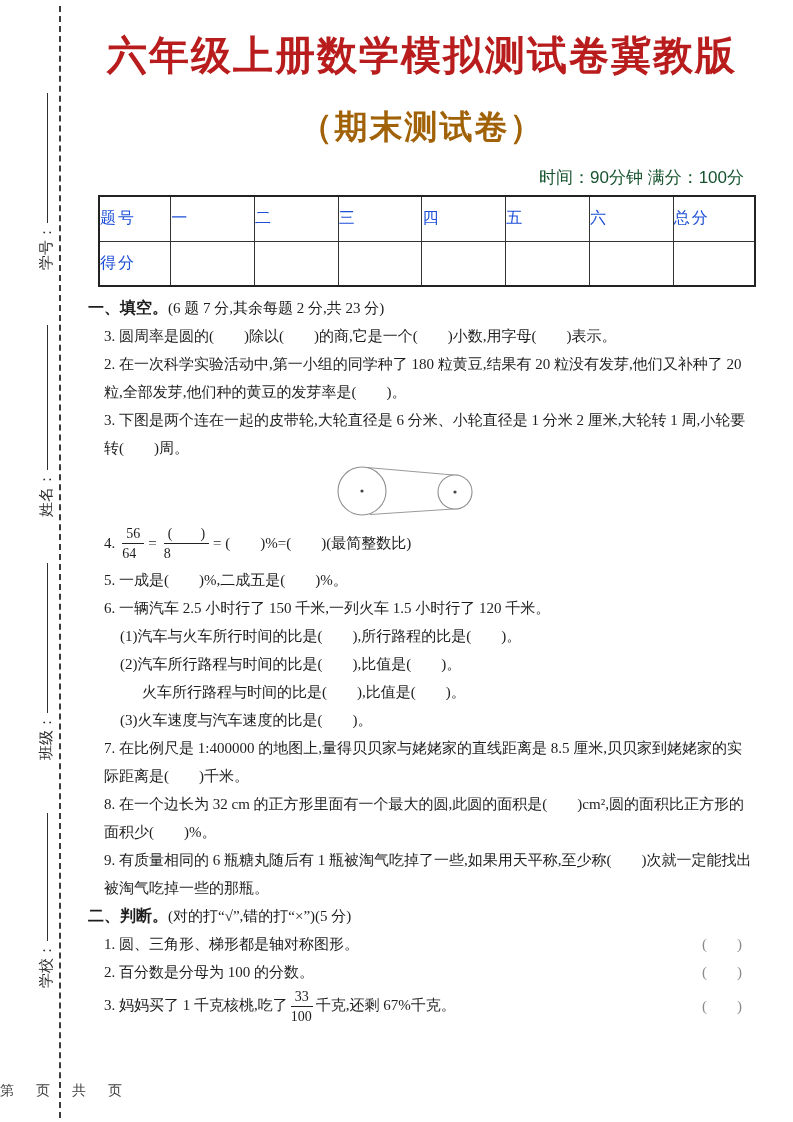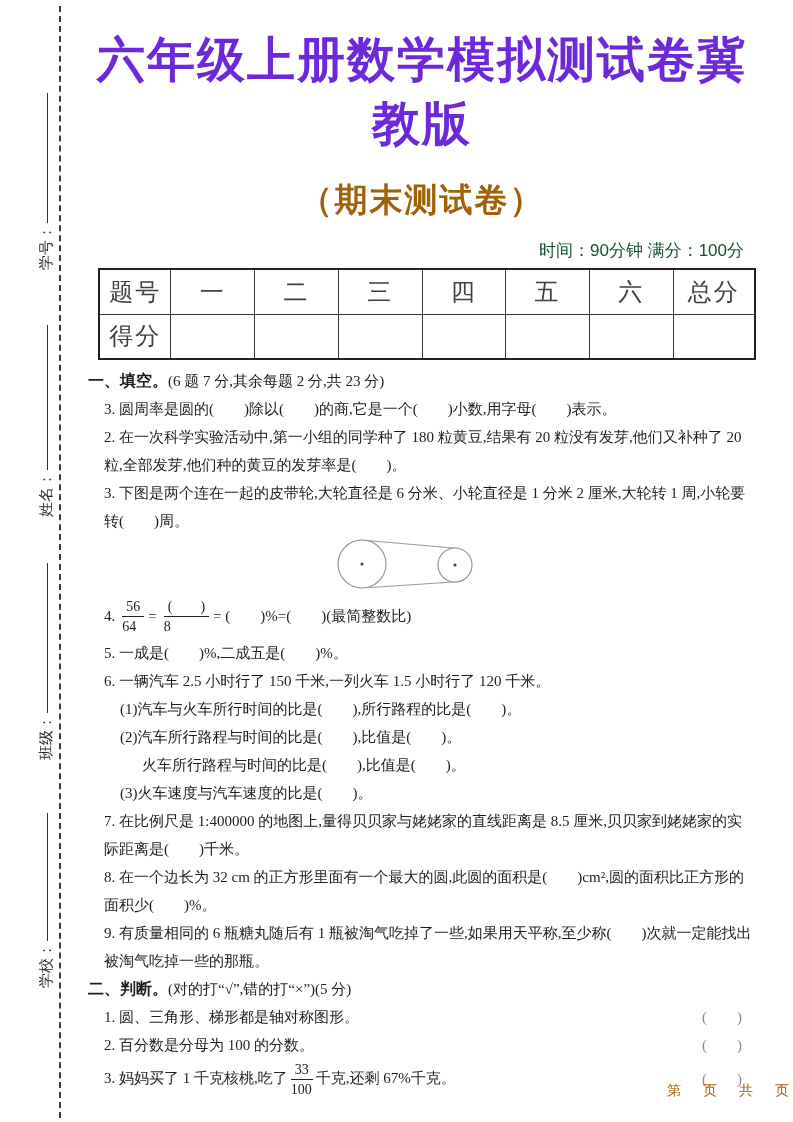--- a/index.html
+++ b/index.html
@@ -27,40 +27,40 @@
   .si-1 { top:250px; } .si-1 .fill-line { width:130px; }
   .si-2 { top:497px; } .si-2 .fill-line { width:145px; }
   .si-3 { top:740px; } .si-3 .fill-line { width:150px; }
   .si-4 { top:968px; } .si-4 .fill-line { width:128px; }
 
   
   .main { position:absolute; left:88px; top:28px; width:668px; }
 
   .title {
     text-align:center; font-family:"Liberation Sans", sans-serif;
-    font-weight:bold; font-size:48px; letter-spacing:2px; color:#6d28d9;
+    font-weight:bold; font-size:40px; letter-spacing:2px; color:#b91c1c;
   }
   .subtitle {
     text-align:center; font-family:"Liberation Sans", sans-serif;
     font-weight:bold; font-size:33px; letter-spacing:2px; color:#a16207;
     margin-top:22px;
   }
   .meta {
     text-align:right; font-family:"Liberation Sans", sans-serif;
     font-size:17px; color:#14532d; margin-top:16px; padding-right:12px;
   }
 
   
   table.score {
     border-collapse:collapse; margin-left:10px; margin-top:6px;
     table-layout:fixed;
   }
   table.score td {
-    border:1px solid #333; height:45px; text-align:center;
-    font-size:24px; letter-spacing:2px; color:#404040;
+    border:1px solid #333; height:45px; text-align:left;
+    font-size:16px; letter-spacing:2px; color:#1d4ed8;
   }
   table.score { border:2px solid #222; }
   td.c0 { width:72px; } td.cm { width:84px; } td.c7 { width:82px; }
 
   
   .paper-body { margin-top:7px; font-size:15px; line-height:28px; color:#1d1d1d; }
   .sec-head { line-height:28px; }
   .sec-head .sec-title { font-family:"Liberation Sans", sans-serif; font-weight:bold; font-size:16px; }
   .sec-head .sec-note  { font-size:15px; }
   .q    { padding-left:16px; }
@@ -73,23 +73,23 @@
   .q4row { height:46px; display:flex; align-items:center; }
   .q4row > span { margin-right:4px; }
 
   .diagram-wrap { height:54px; margin:2px 0 2px 229px; }
 
   .j-row { display:flex; justify-content:space-between; }
   .j-row .j-ans { color:#8a8a8a; padding-right:14px; white-space:nowrap; }
   .j-row.with-frac { height:40px; align-items:center; }
 
   .footer {
-    position:absolute; left:0; width:793px; top:1082px; text-align:right;
+    position:absolute; left:0; width:793px; top:1082px; text-align:left;
     font-family:"Liberation Sans", sans-serif; font-size:14px;
-    letter-spacing:4px; color:#a16207;
+    letter-spacing:4px; color:#404040;
   }
 </style>
 </head>
 <body>
 
 <div class="page">
 
   <div class="cut-line"></div>
 
   <div class="side-item si-1">

